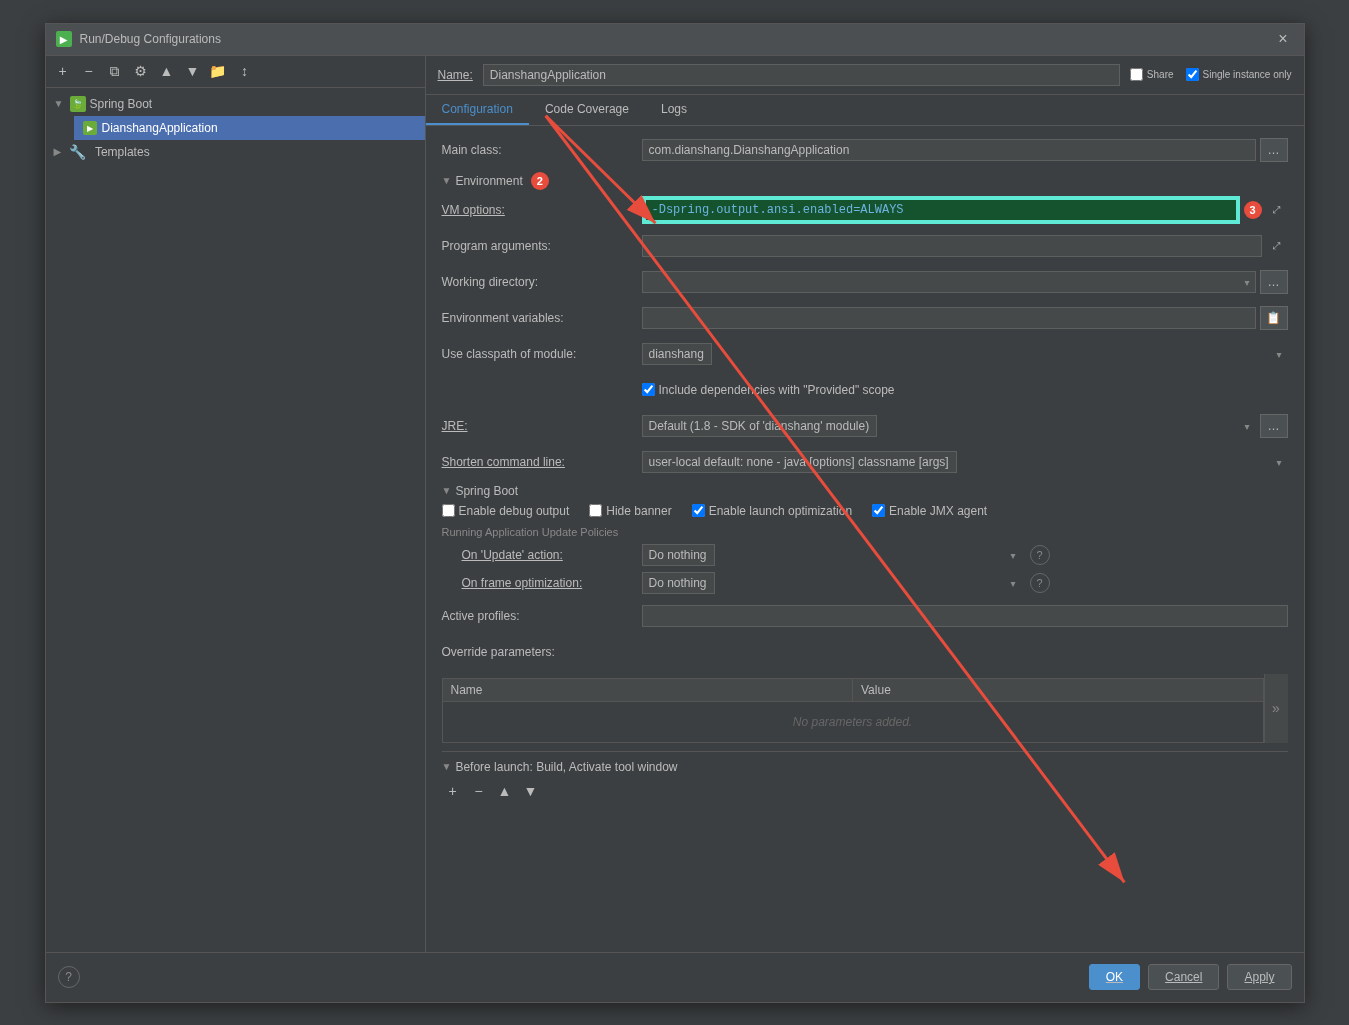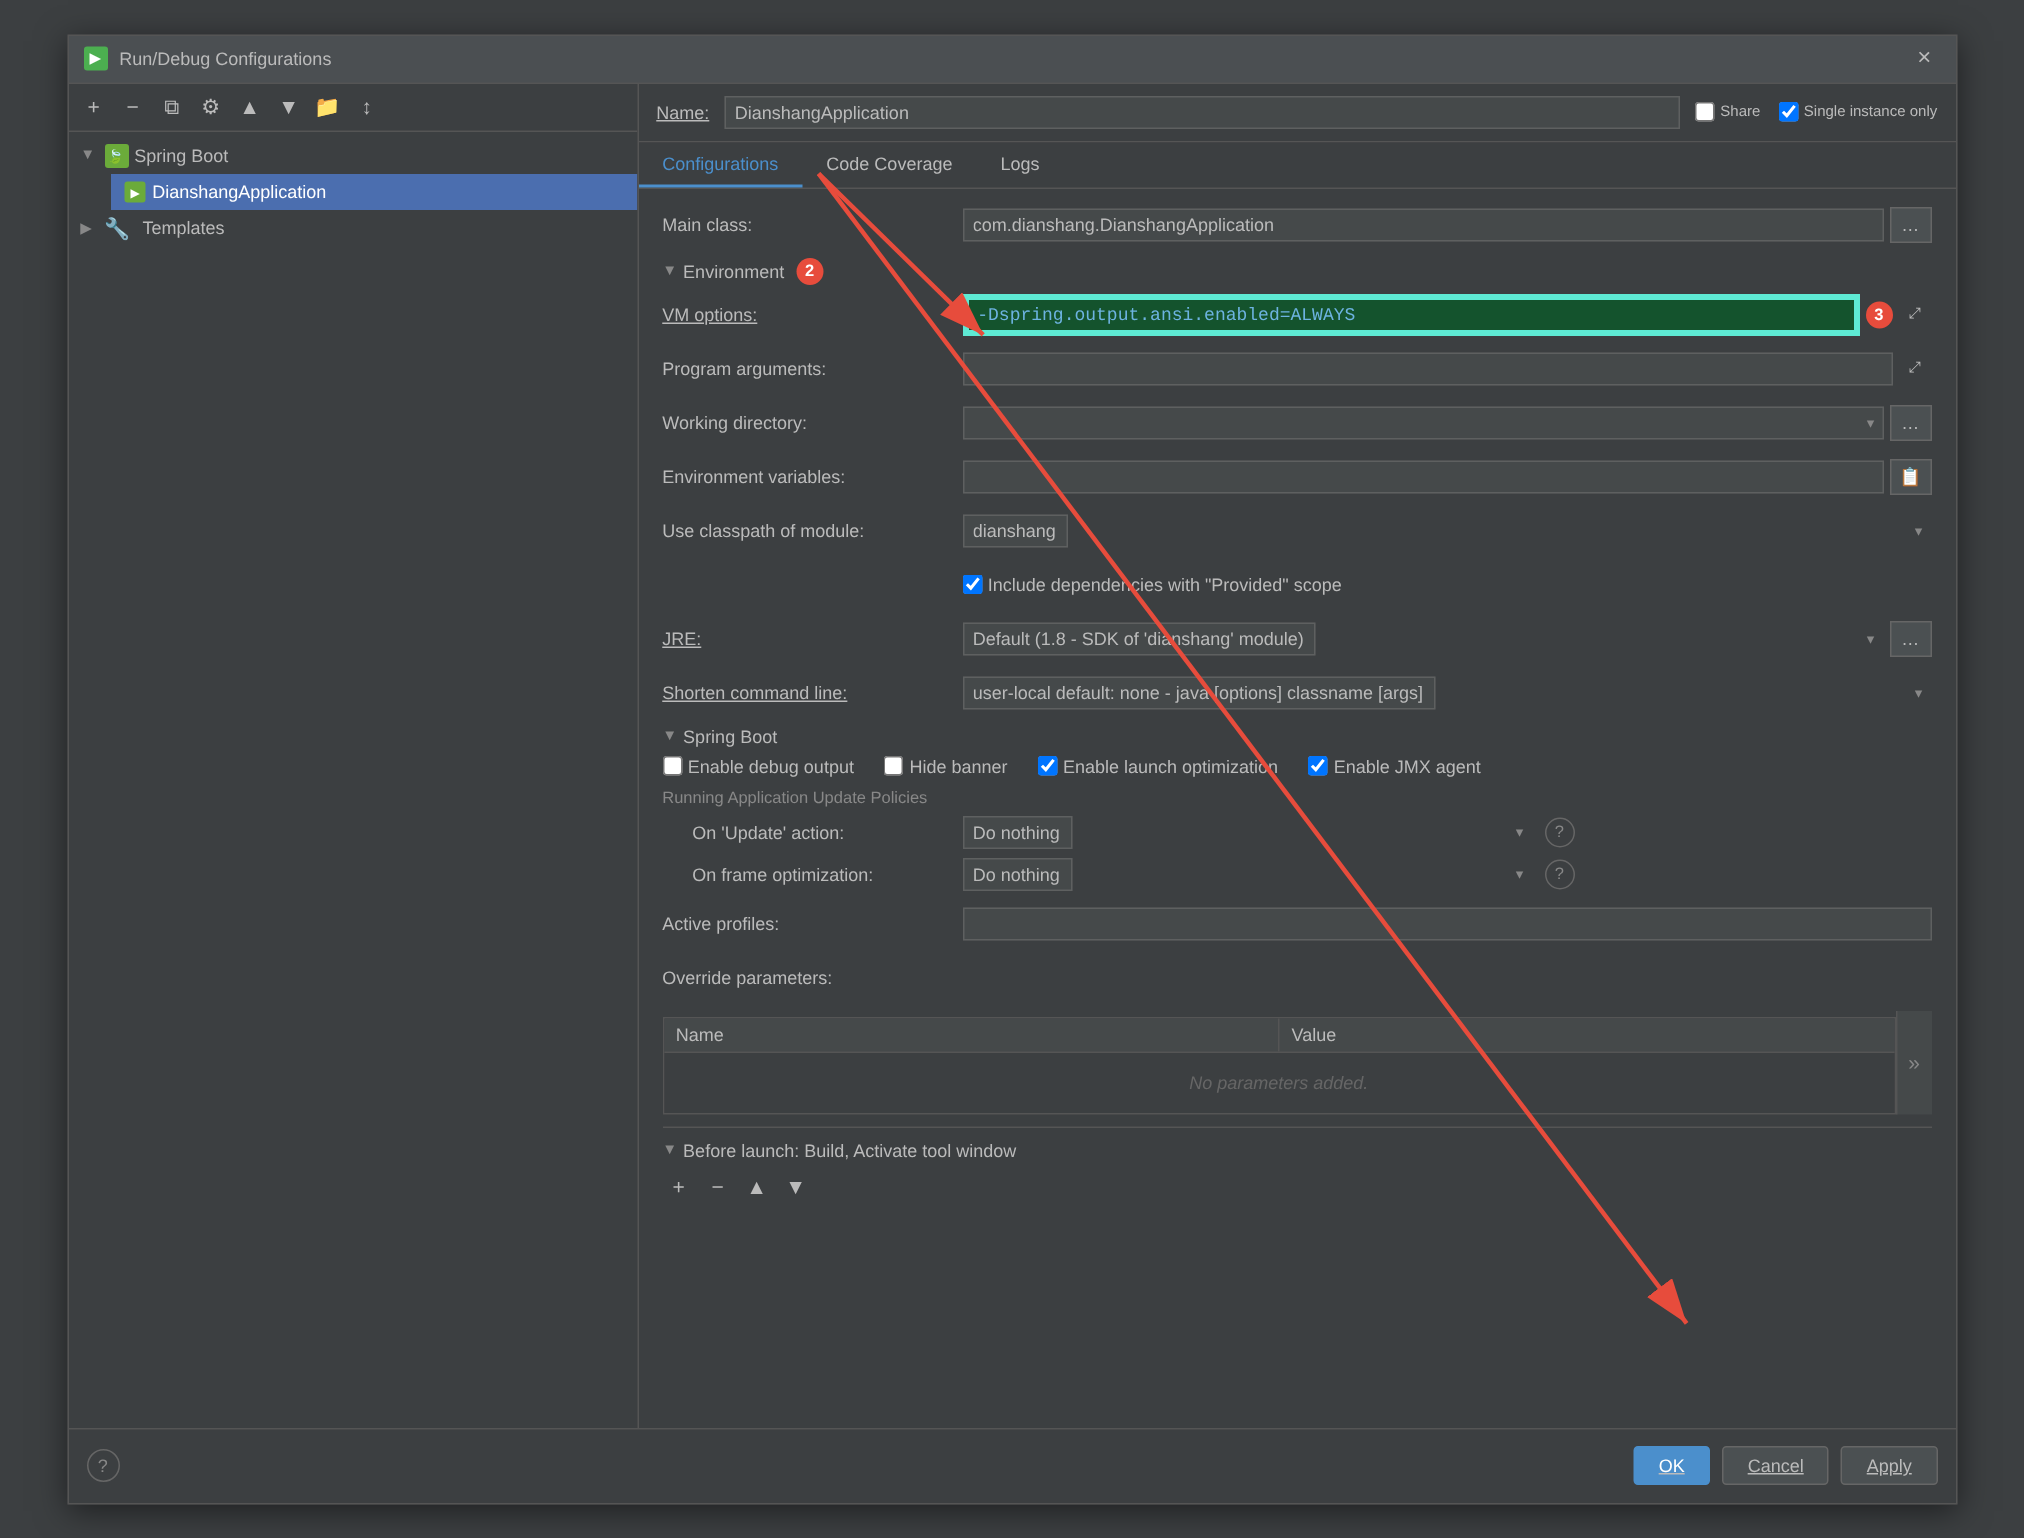--- a/index.html
+++ b/index.html
@@ -328,21 +328,21 @@
       align-items: center;
       margin-bottom: 6px;
       padding-left: 20px;
     }
     .sub-field-label {
       width: 180px;
       color: #bbb;
       font-size: 12px;
       flex-shrink: 0;
     }
-    .sub-field-label.underline { }
+    .sub-field-label.underline { text-decoration: underline; }
     .help-btn {
       width: 20px; height: 20px;
       background: transparent;
       border: 1px solid #666;
       border-radius: 50%;
       color: #888;
       font-size: 11px;
       cursor: pointer;
       display: flex; align-items: center; justify-content: center;
       margin-left: 8px;
@@ -554,21 +554,21 @@
               <label class="checkbox-label" for="share-cb">Share</label>
             </div>
             <div class="checkbox-group">
               <input type="checkbox" id="single-cb" checked="" style="">
               <label class="checkbox-label" for="single-cb">Single instance only</label>
             </div>
           </div>
         </div>
 
         <div class="tabs-bar">
-          <div class="tab active">Configurations</div>
+          <div class="tab active">Configuration</div>
           <div class="tab">Code Coverage</div>
           <div class="tab">Logs</div>
         </div>
 
         <div class="config-panel">
 
           <div class="field-row">
             <span class="field-label">Main class:</span>
             <input class="field-input" type="text" value="com.dianshang.DianshangApplication" style="">
             <button class="field-btn">…</button>

